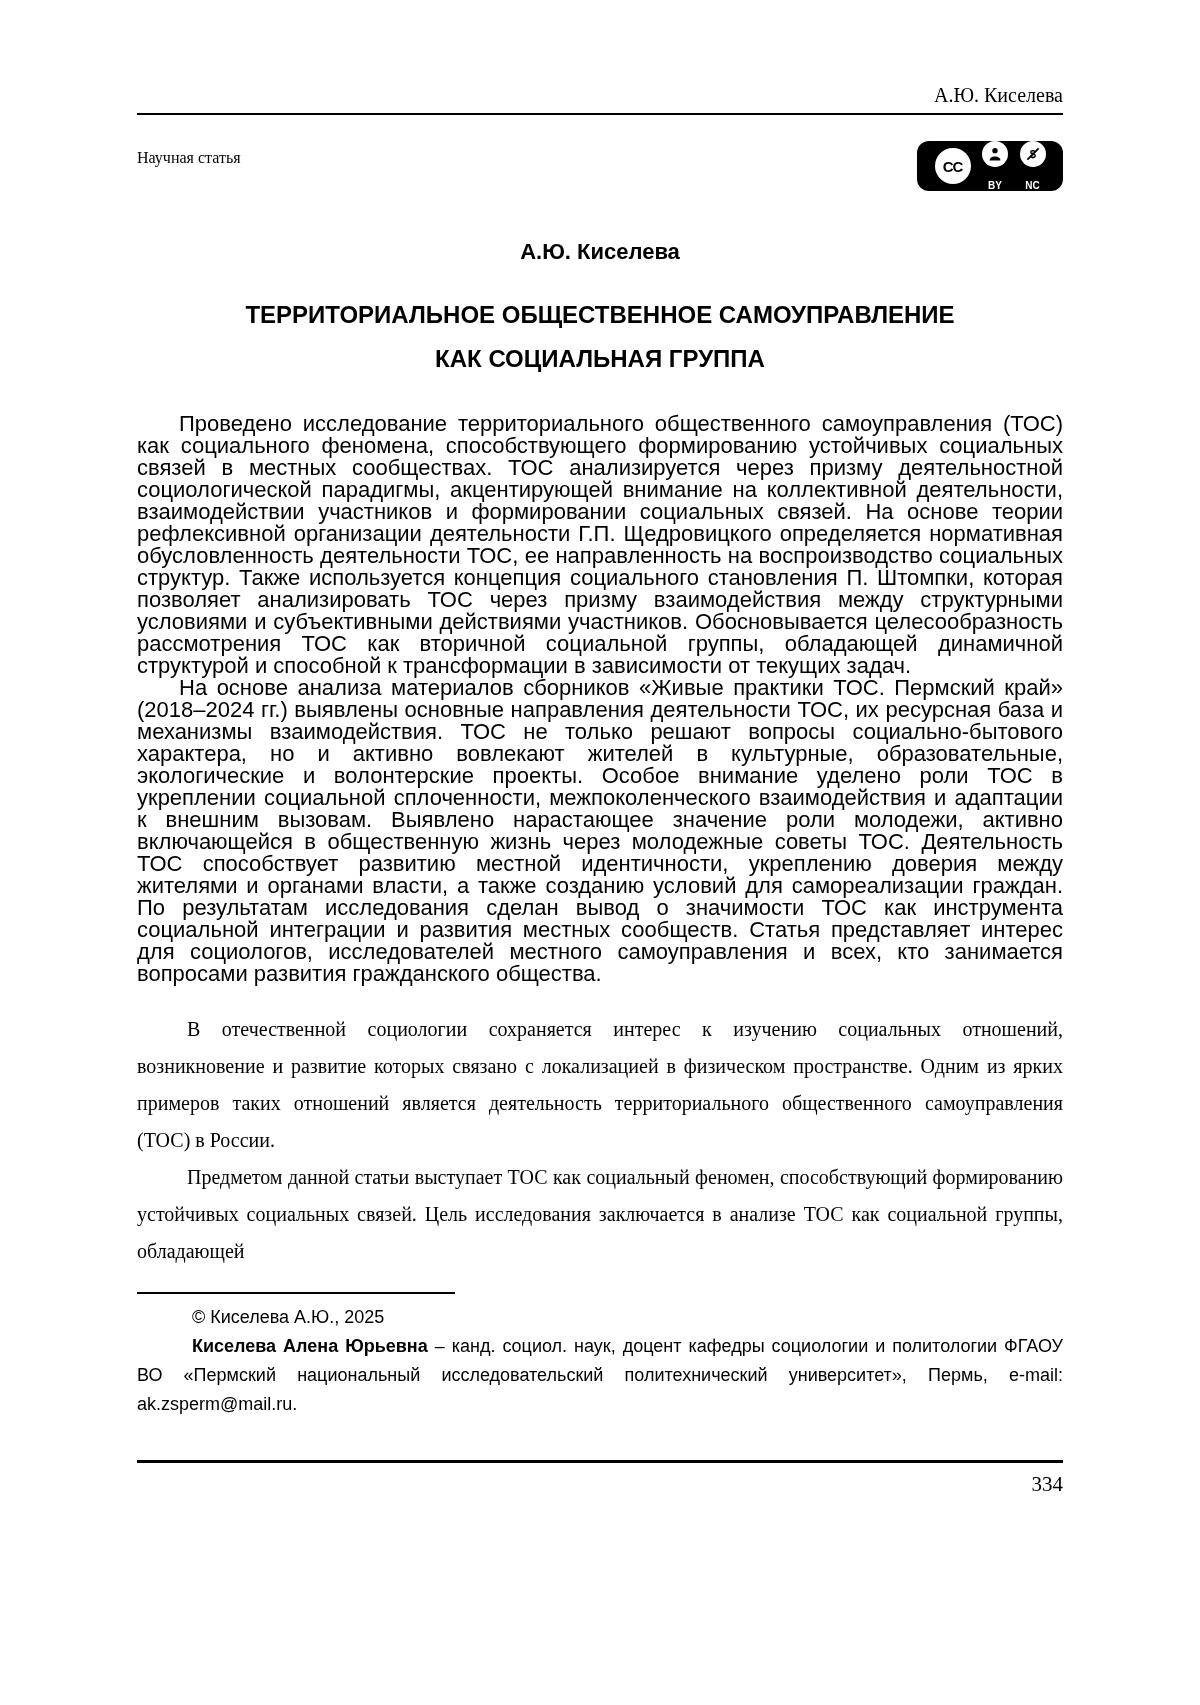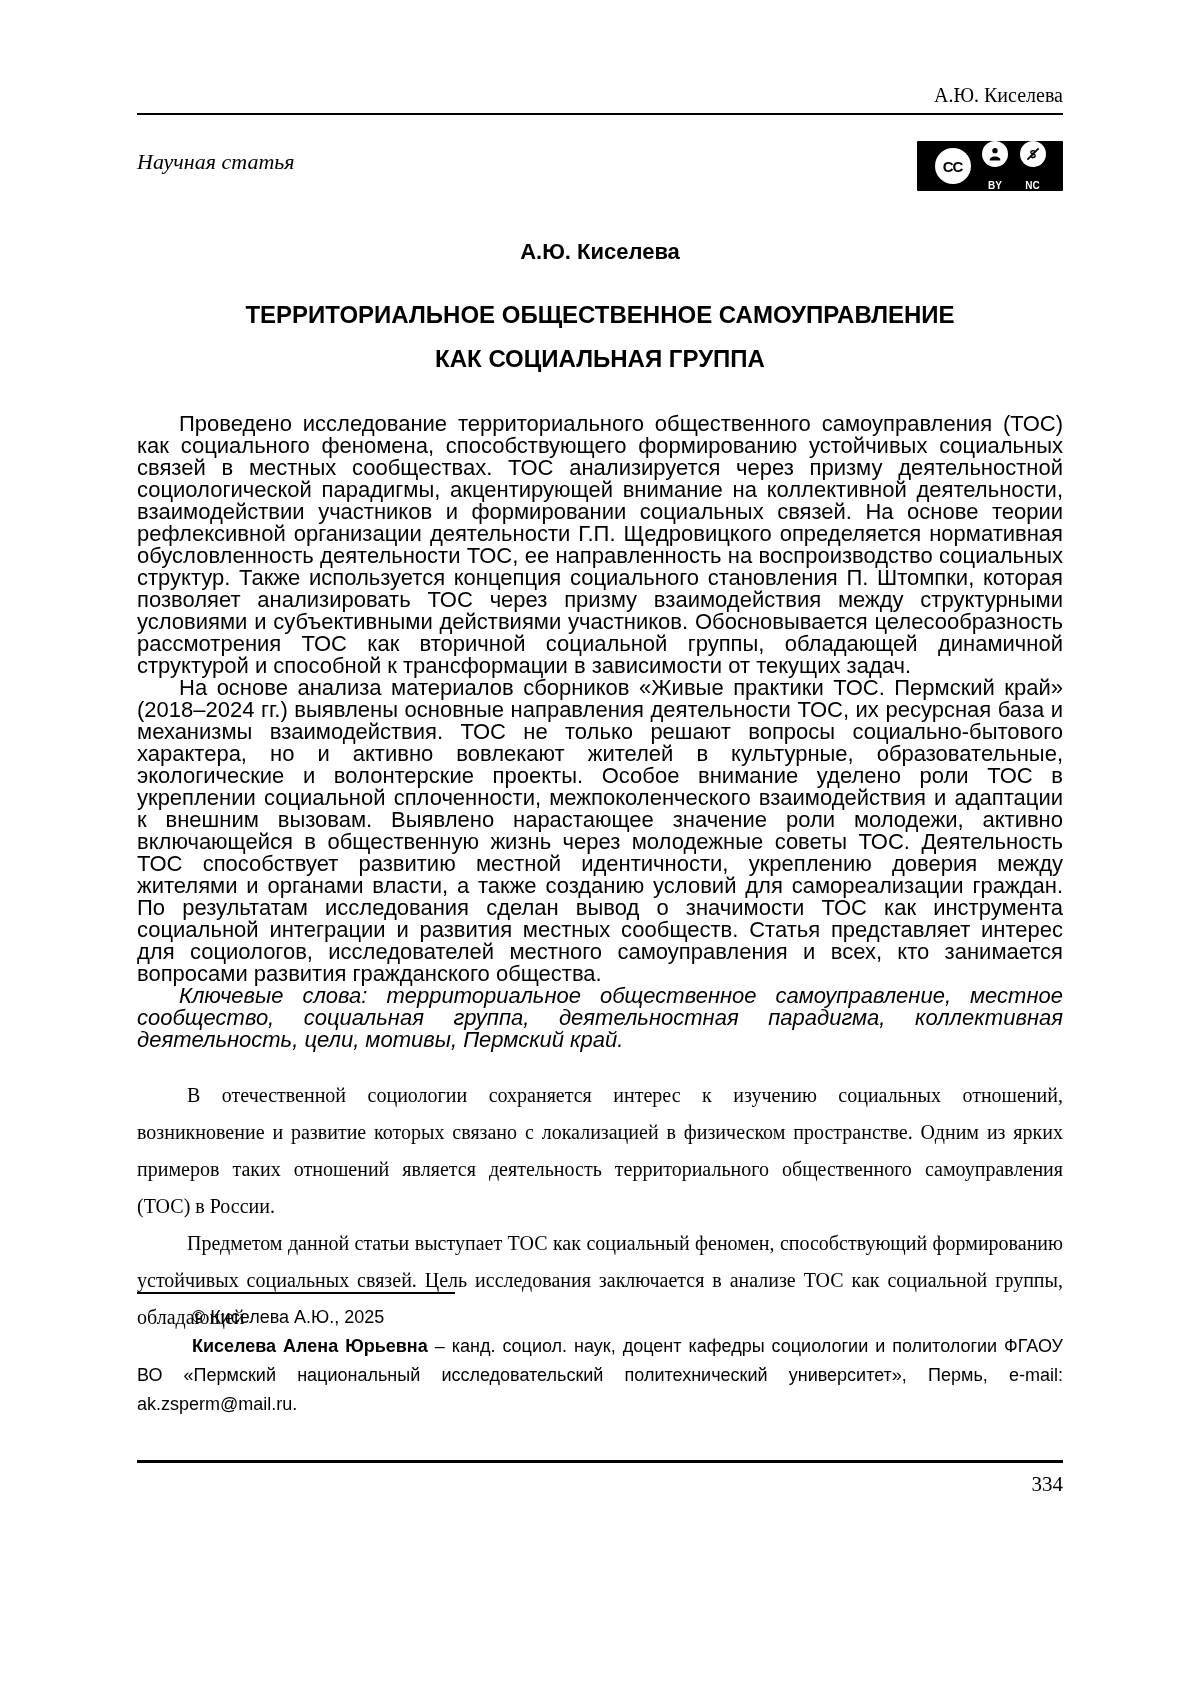--- a/index.html
+++ b/index.html
@@ -31,30 +31,29 @@
     margin-top: 6px;
   }
   .type-row {
     margin-top: 26px;
     display: flex;
     justify-content: space-between;
     align-items: flex-start;
     height: 52px;
   }
   .article-type {
-    font-size: 22px;
+    font-size: 16px;
     padding-top: 8px;
-    font-style: italic;
   }
   
   .cc-badge {
     width: 146px;
     height: 50px;
     background: #000;
-    border-radius: 1px;
+    border-radius: 12px;
     display: flex;
     align-items: center;
     justify-content: space-evenly;
     padding: 0 6px;
     flex: 0 0 auto;
   }
   .cc-circle {
     background: #fff;
     border-radius: 50%;
     display: flex;
@@ -195,21 +194,20 @@
     <div class="author">А.Ю. Киселева</div>
 
     <div class="title">
       <div>ТЕРРИТОРИАЛЬНОЕ ОБЩЕСТВЕННОЕ САМОУПРАВЛЕНИЕ</div>
       <div>КАК СОЦИАЛЬНАЯ ГРУППА</div>
     </div>
 
     <div class="abstract">
       <p>Проведено исследование территориального общественного самоуправления (ТОС) как социального феномена, способствующего формированию устойчивых социальных связей в местных сообществах. ТОС анализируется через призму деятельностной социологической парадигмы, акцентирующей внимание на коллективной деятельности, взаимодействии участников и формировании социальных связей. На основе теории рефлексивной организации деятельности Г.П. Щедровицкого определяется нормативная обусловленность деятельности ТОС, ее направленность на воспроизводство социальных структур. Также используется концепция социального становления П. Штомпки, которая позволяет анализировать ТОС через призму взаимодействия между структурными условиями и субъективными действиями участников. Обосновывается целесообразность рассмотрения ТОС как вторичной социальной группы, обладающей динамичной структурой и способной к трансформации в зависимости от текущих задач.</p>
       <p>На основе анализа материалов сборников «Живые практики ТОС. Пермский край» (2018–2024 гг.) выявлены основные направления деятельности ТОС, их ресурсная база и механизмы взаимодействия. ТОС не только решают вопросы социально-бытового характера, но и активно вовлекают жителей в культурные, образовательные, экологические и волонтерские проекты. Особое внимание уделено роли ТОС в укреплении социальной сплоченности, межпоколенческого взаимодействия и адаптации к внешним вызовам. Выявлено нарастающее значение роли молодежи, активно включающейся в общественную жизнь через молодежные советы ТОС. Деятельность ТОС способствует развитию местной идентичности, укреплению доверия между жителями и органами власти, а также созданию условий для самореализации граждан. По результатам исследования сделан вывод о значимости ТОС как инструмента социальной интеграции и развития местных сообществ. Статья представляет интерес для социологов, исследователей местного самоуправления и всех, кто занимается вопросами развития гражданского общества.</p>
-      <p class="keywords"><span>Ключевые слова:</span> <span>территориальное общественное самоуправление, местное сообщество, социальная группа, деятельностная парадигма, коллективная деятельность, цели, мотивы, Пермский край.</span></p>
     </div>
 
     <div class="body-text">
       <p>В отечественной социологии сохраняется интерес к изучению социальных отношений, возникновение и развитие которых связано с локализацией в физическом пространстве. Одним из ярких примеров таких отношений является деятельность территориального общественного самоуправления (ТОС) в России.</p>
       <p class="continues">Предметом данной статьи выступает ТОС как социальный феномен, способствующий формированию устойчивых социальных связей. Цель исследования заключается в анализе ТОС как социальной группы, обладающей</p>
     </div>
 
   </div>
 
   <div class="footnote">

